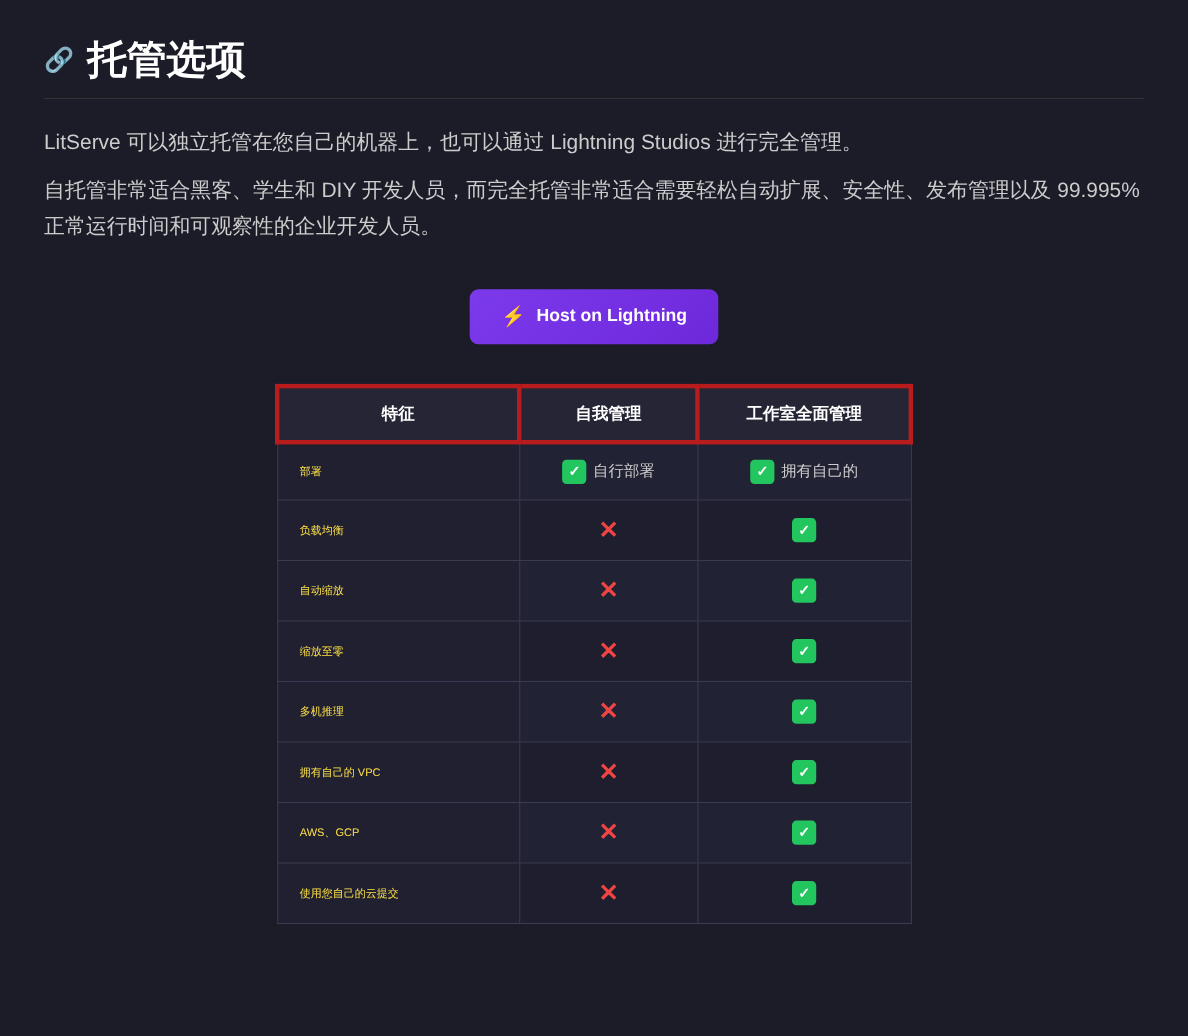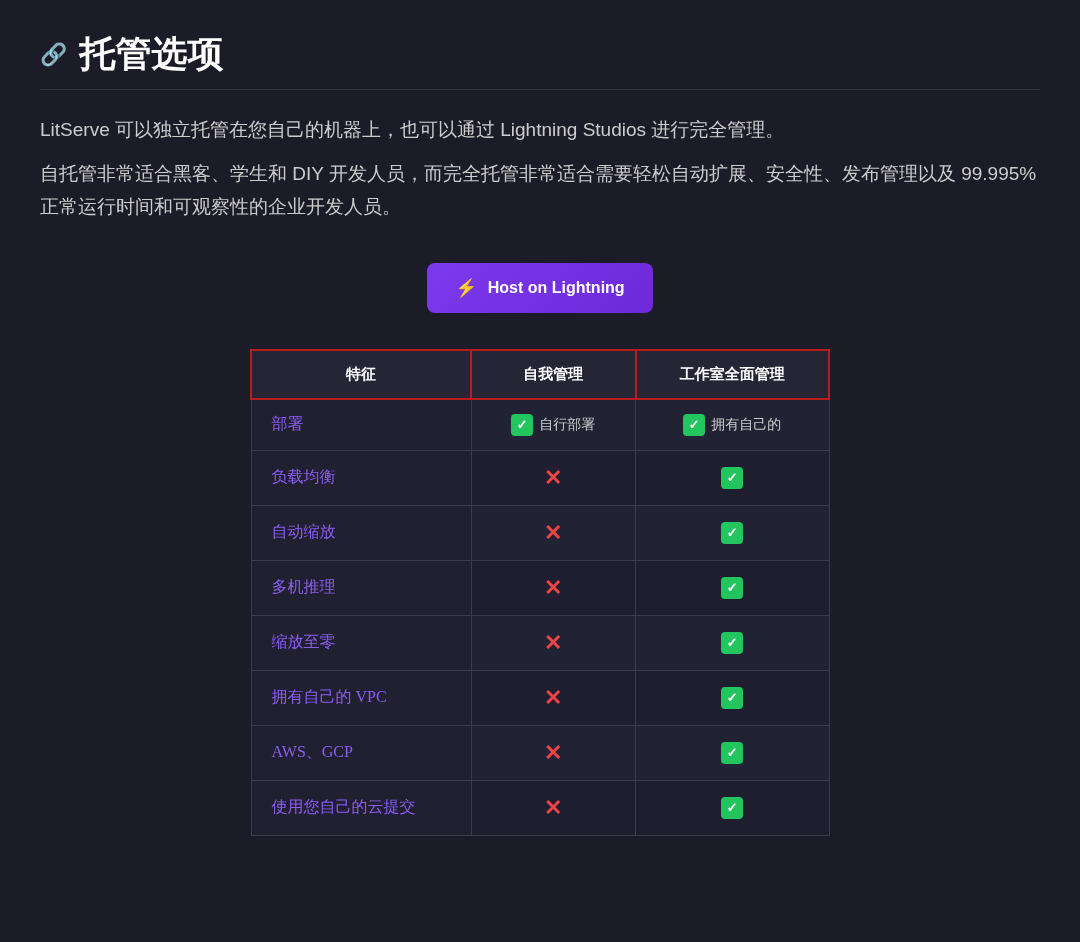--- a/index.html
+++ b/index.html
@@ -83,41 +83,40 @@
       background-color: #1c1c28;
     }
 
     .comparison-table th {
       background-color: #252535;
       color: #ffffff;
       font-size: 15px;
       font-weight: 600;
       padding: 14px 20px;
       text-align: center;
-      border: 2px solid #b91c1c;
+      border: 4px solid #b91c1c;
     }
 
     .comparison-table th:first-child {
       text-align: center;
       width: 220px;
     }
 
     .comparison-table td {
       border: 1px solid #3a3a50;
       padding: 14px 20px;
       font-size: 14px;
       color: #cccccc;
       vertical-align: middle;
     }
 
     .comparison-table td:first-child {
-      color: #8b5cf6;
-      font-size: 16px;
+      color: #fde047;
+      font-size: 10px;
       background-color: #202030;
-      font-family: Liberation Serif, serif;
     }
 
     .comparison-table tr:nth-child(even) td {
       background-color: #1e1e2e;
     }
 
     .comparison-table tr:nth-child(odd) td {
       background-color: #222235;
     }
 
@@ -217,34 +216,34 @@
               <span class="cross-red">✕</span>
             </div>
           </td>
           <td style="text-align: center;">
             <div class="cell-content">
               <span class="check-green">✓</span>
             </div>
           </td>
         </tr>
         <tr>
+          <td>缩放至零</td>
+          <td style="text-align: center;">
+            <div class="cell-content">
+              <span class="cross-red">✕</span>
+            </div>
+          </td>
+          <td style="text-align: center;">
+            <div class="cell-content">
+              <span class="check-green">✓</span>
+            </div>
+          </td>
+        </tr>
+        <tr>
           <td>多机推理</td>
-          <td style="text-align: center;">
-            <div class="cell-content">
-              <span class="cross-red">✕</span>
-            </div>
-          </td>
-          <td style="text-align: center;">
-            <div class="cell-content">
-              <span class="check-green">✓</span>
-            </div>
-          </td>
-        </tr>
-        <tr>
-          <td>缩放至零</td>
           <td style="text-align: center;">
             <div class="cell-content">
               <span class="cross-red">✕</span>
             </div>
           </td>
           <td style="text-align: center;">
             <div class="cell-content">
               <span class="check-green">✓</span>
             </div>
           </td>

